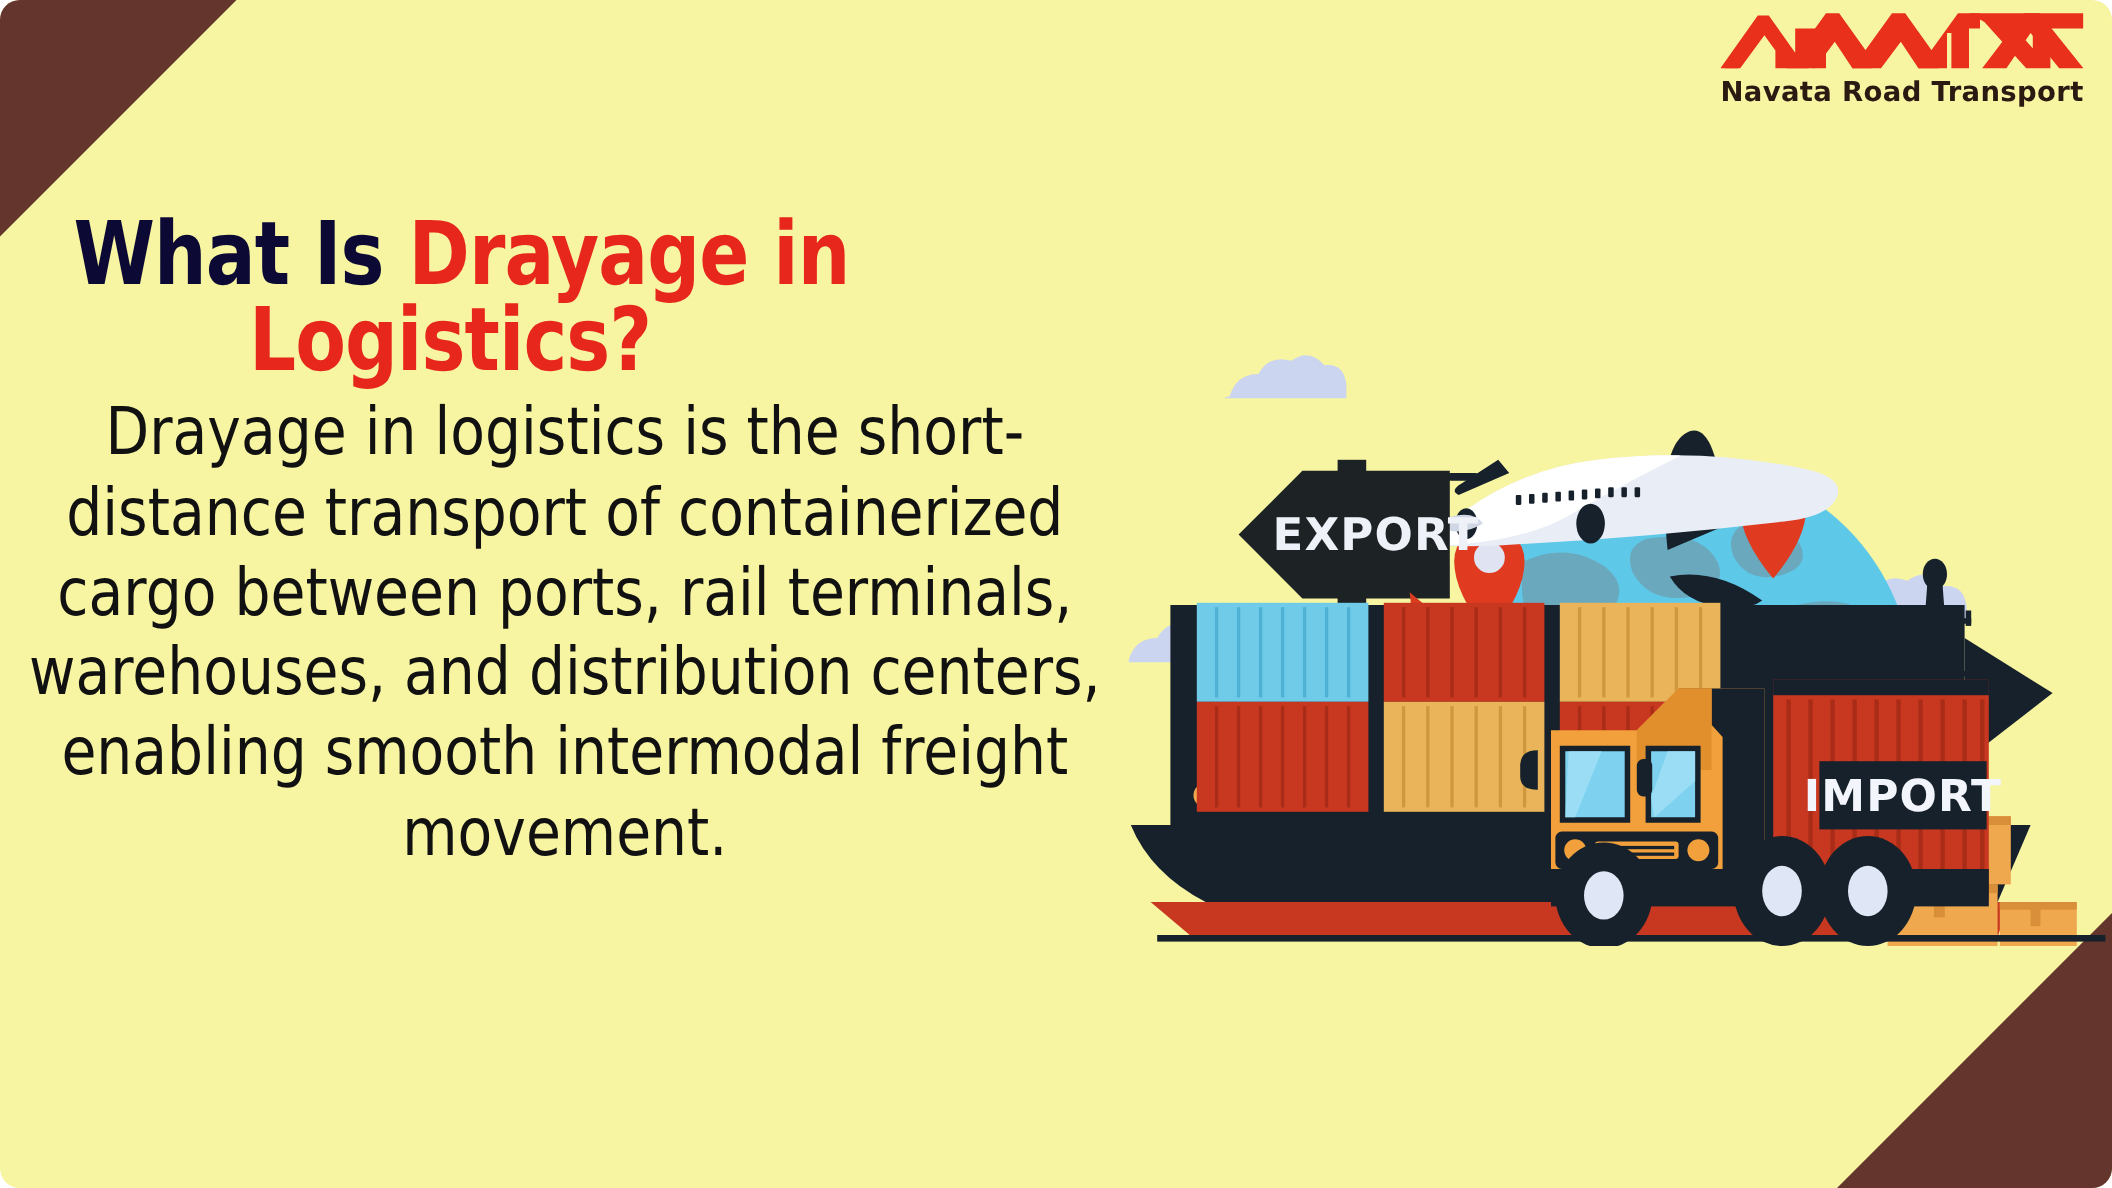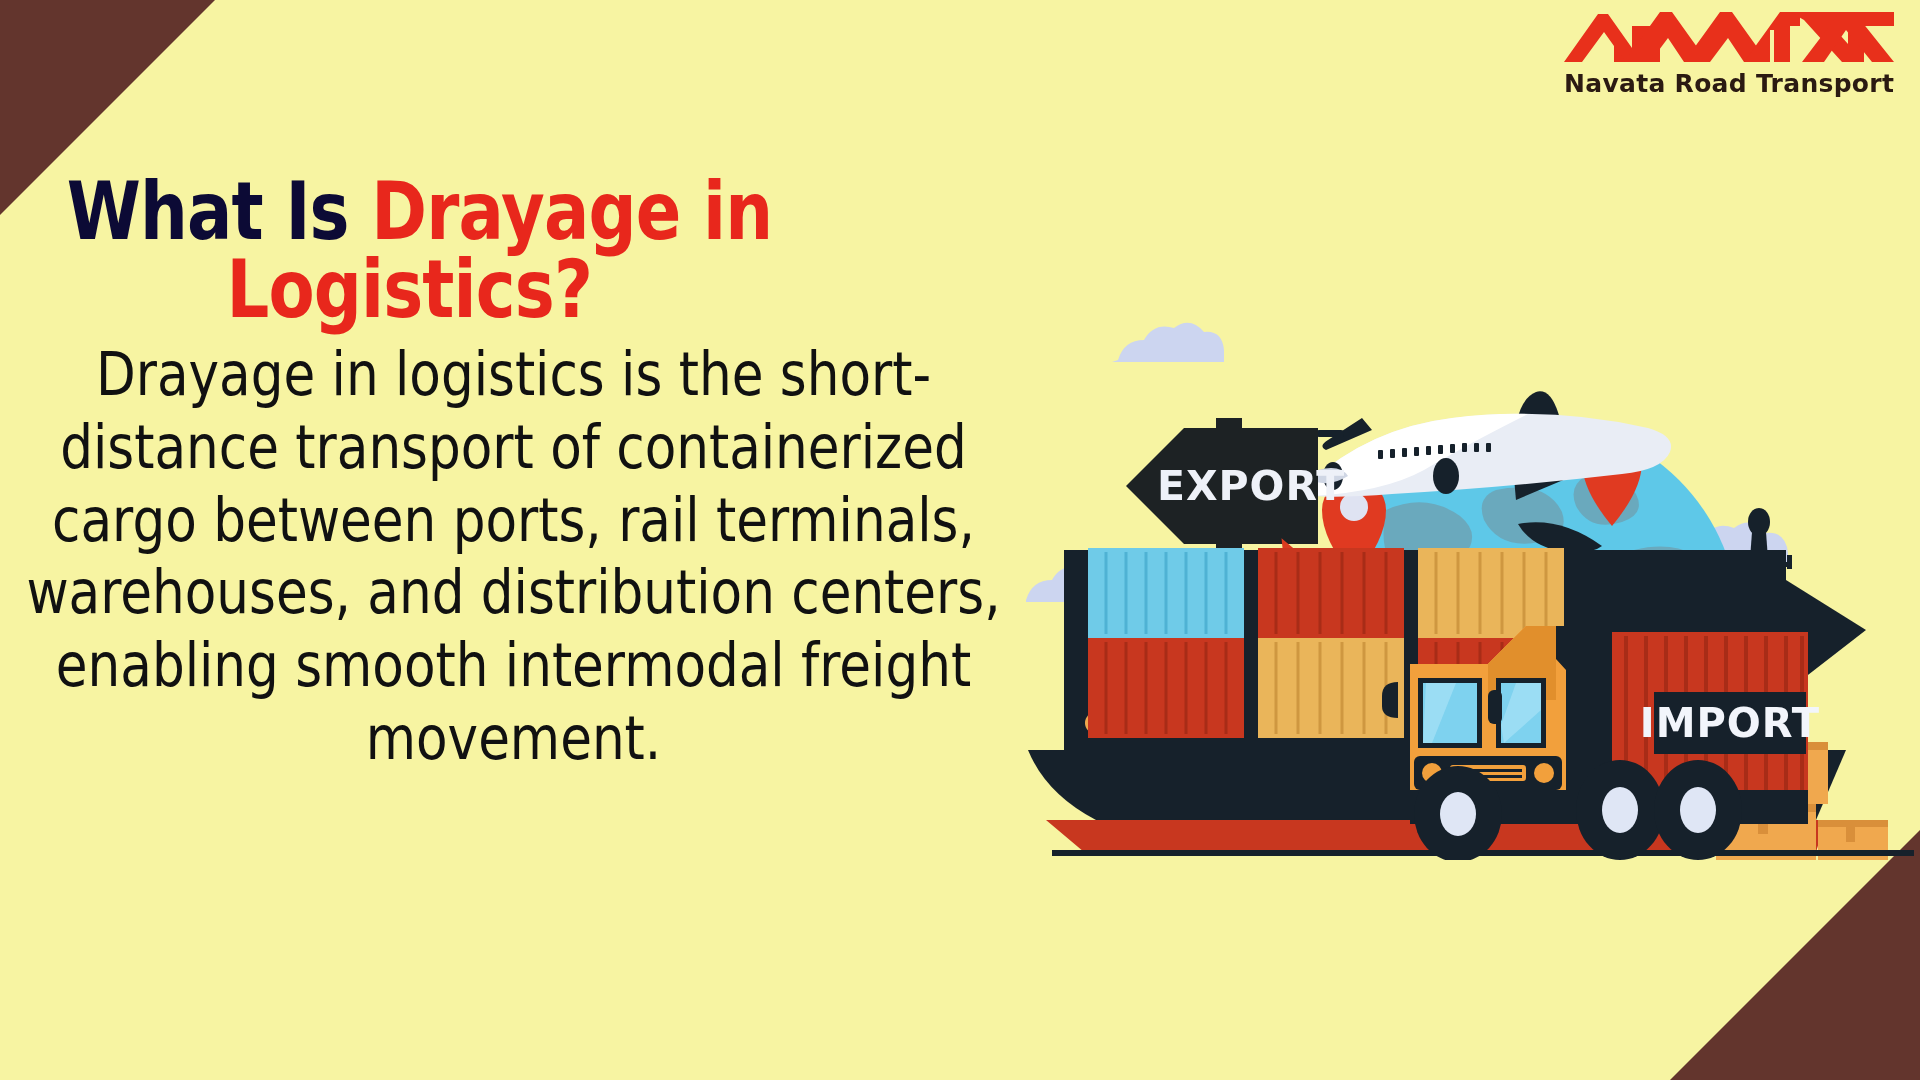--- a/index.html
+++ b/index.html
@@ -7,20 +7,21 @@
     padding: 0;
     background: #ffffff;
   }
   #poster {
     position: relative;
     width: 1920px;
     height: 1080px;
     overflow: hidden;
     background: #f7f4a2;
     font-family: "Liberation Sans", sans-serif;
+    border-radius: 18px;
   }
 
   
   .corner {
     position: absolute;
     width: 0;
     height: 0;
   }
   .corner-tl {
     top: 0; left: 0;
@@ -50,21 +51,21 @@
     font-weight: 700;
     letter-spacing: 0.3px;
     color: #2b1a12;
     white-space: nowrap;
   }
 
   
   .text-col {
     position: absolute;
     left: 8px;
-    top: 173px;
+    top: 192px;
     width: 1010px;
   }
   .headline {
     margin: 0 0 6px 0;
     padding-left: 70px;
     font-family: "DejaVu Sans", sans-serif;
     font-weight: 700;
     font-size: 80px;
     line-height: 0.98;
     letter-spacing: -1px;

